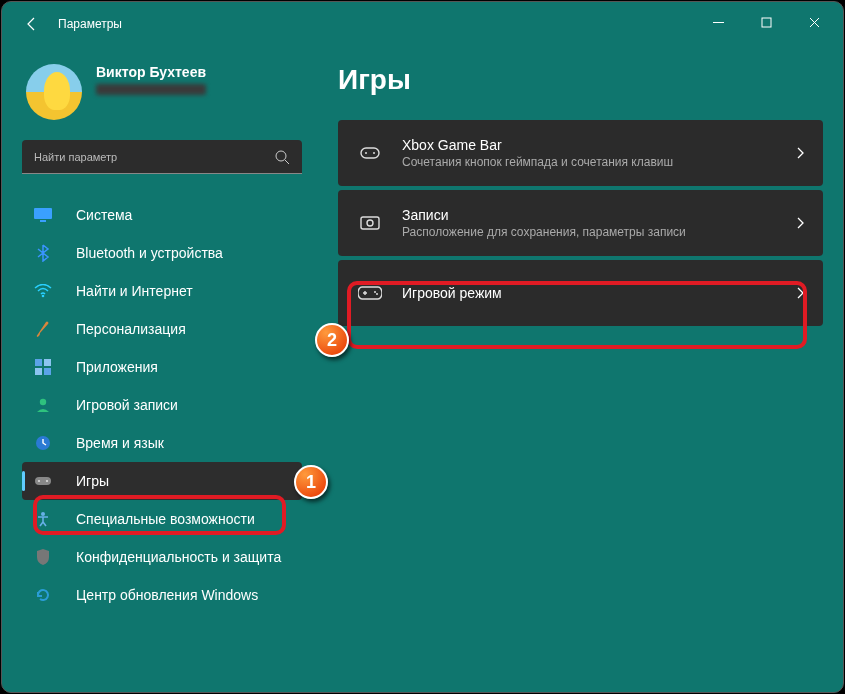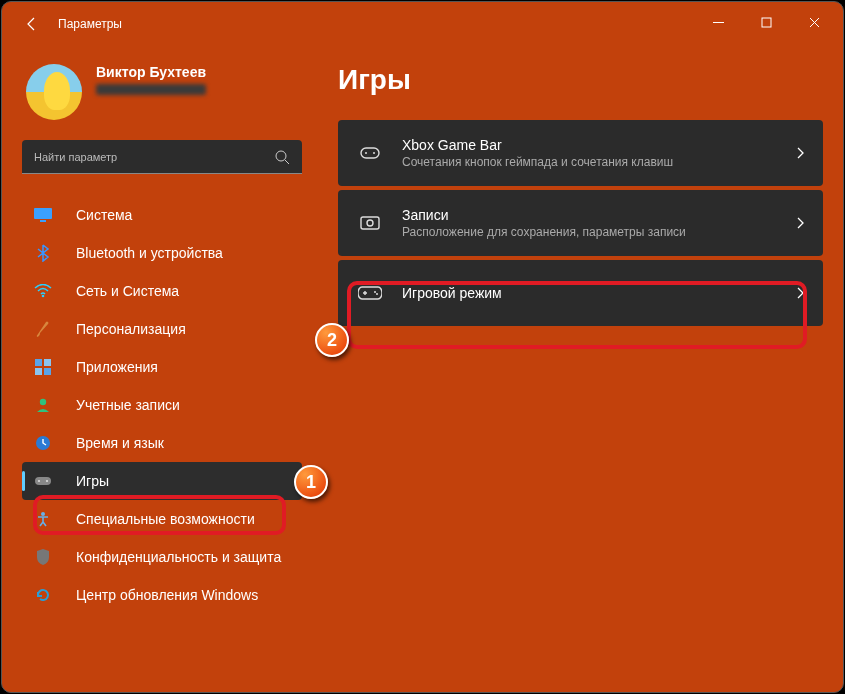--- a/index.html
+++ b/index.html
@@ -1,17 +1,17 @@
 <!DOCTYPE html>
 <html><head>
 <meta charset="utf-8">
 <style>
 * { margin: 0; padding: 0; box-sizing: border-box; font-family: "Segoe UI", sans-serif; }
 body { background: #000; width: 845px; height: 694px; overflow: hidden; }
-.frame { border: 1px solid #555; border-radius: 10px; width: 843px; height: 692px; margin: 1px; background: #c2410c; position: relative; }
+.frame { border: 1px solid #555; border-radius: 10px; width: 843px; height: 692px; margin: 1px; background: #0f766e; position: relative; }
 .titlebar { height: 44px; display: flex; align-items: center; padding: 0 8px; color: #fff; }
 .back-btn { width: 28px; height: 28px; display: flex; align-items: center; justify-content: center; border-radius: 4px; cursor: pointer; margin-left: 8px; margin-right: 12px; }
 .title-text { font-size: 12px; color: #fff; }
 .wincontrols { position: absolute; right: 6px; top: 4px; display: flex; gap: 2px; }
 .winbtn { width: 46px; height: 32px; display: flex; align-items: center; justify-content: center; color: #fff; cursor: pointer; }
 .content { display: flex; padding: 0 12px 12px 12px; height: calc(100% - 44px); }
 .sidebar { width: 296px; padding: 18px 8px 0 8px; }
 .profile { display: flex; gap: 14px; margin-bottom: 20px; margin-left: 4px; }
 .avatar { width: 56px; height: 56px; border-radius: 50%; background: linear-gradient(180deg,#87ceeb 0%,#87ceeb 50%,#f4c430 50%,#f4c430 100%); position: relative; overflow: hidden; }
 .avatar::after { content:""; position:absolute; left:18px; top:8px; width:26px; height:38px; background:#fed940; border-radius:50% 50% 40% 40%; }
@@ -105,21 +105,21 @@
             </span>
           <span>Bluetooth и устройства</span>
         </div>
         <div class="nav-item">
           <span class="nav-icon">
               <svg width="18" height="14" viewBox="0 0 18 14">
                 <path d="M1 4 Q9 -3 17 4 M4 7 Q9 2 14 7 M7 10 Q9 8 11 10" stroke="#29d0ff" stroke-width="1.5" fill="none"></path>
                 <circle cx="9" cy="12" r="1.3" fill="#29d0ff"></circle>
               </svg>
             </span>
-          <span>Сеть и Система</span>
+          <span>Найти и Интернет</span>
         </div>
         <div class="nav-item">
           <span class="nav-icon">
               <svg width="16" height="16" viewBox="0 0 16 16">
                 <path d="M3 13 Q1 15 2 16 Q5 15 5 12 L13 3 Q14 2 13 1 Q12 0 11 1 Z" fill="#d8863d"></path>
               </svg>
             </span>
           <span>Персонализация</span>
         </div>
         <div class="nav-item">
@@ -133,21 +133,21 @@
             </span>
           <span>Приложения</span>
         </div>
         <div class="nav-item">
           <span class="nav-icon">
               <svg width="16" height="16" viewBox="0 0 16 16">
                 <circle cx="8" cy="5" r="3.2" fill="#2ec27e"></circle>
                 <path d="M2 15 Q8 9 14 15 Z" fill="#2ec27e"></path>
               </svg>
             </span>
-          <span>Учетные записи</span>
+          <span>Игровой записи</span>
         </div>
         <div class="nav-item">
           <span class="nav-icon">
               <svg width="16" height="16" viewBox="0 0 16 16">
                 <circle cx="8" cy="8" r="7" fill="#2a7ad4"></circle>
                 <path d="M8 4 V8 L11 10" stroke="#fff" stroke-width="1.4" fill="none"></path>
               </svg>
             </span>
           <span>Время и язык</span>
         </div>

